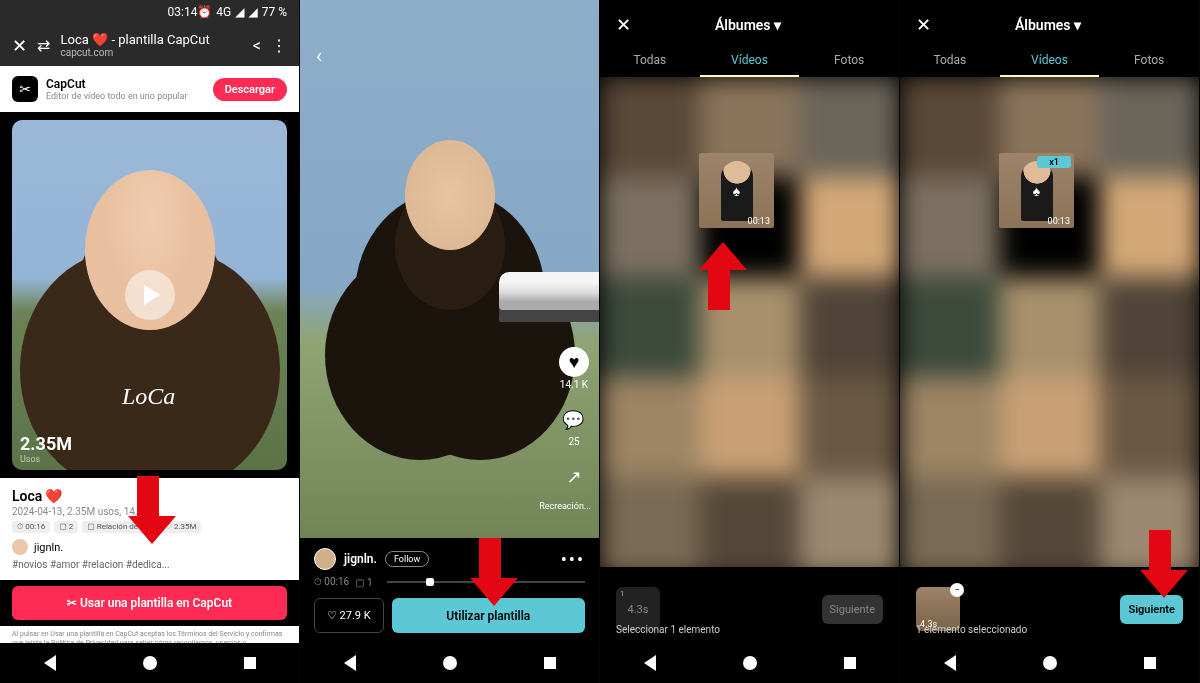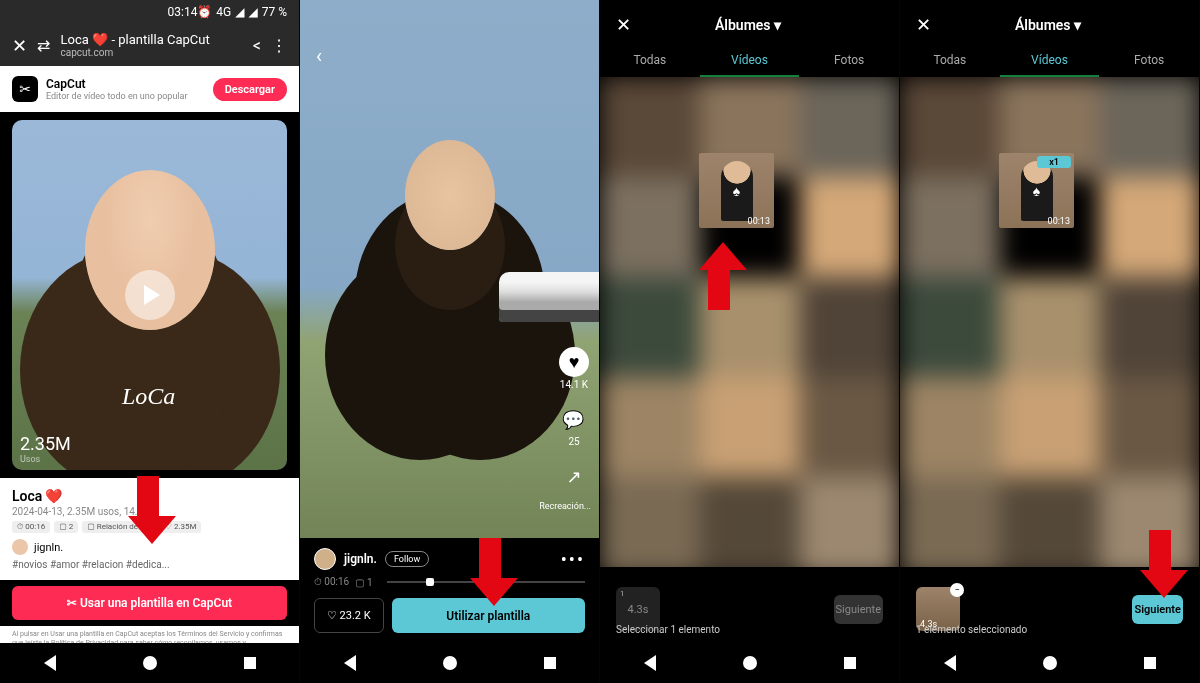--- a/index.html
+++ b/index.html
@@ -20,21 +20,21 @@
 .appinfo .name { font-size:12px; font-weight:600; color:#000; }
 .appinfo .desc { font-size:9px; color:#888; }
 .dlbtn { background:#fe2c55; color:#fff; border:none; border-radius:14px; padding:5px 12px; font-size:11px; font-weight:600; }
 .preview { margin:8px 12px; border-radius:10px; overflow:hidden; position:relative; height:350px; background:linear-gradient(180deg,#9bb8d8 0%,#95b5d6 45%,#6b8255 55%,#5c7348 100%); }
 .sky { position:absolute; inset:0; }
 .face { position:absolute; top:50px; left:50%; transform:translateX(-50%); width:130px; height:160px; background:radial-gradient(ellipse at 50% 30%,#f0cdb0 0%,#e8c0a0 50%); border-radius:50%; box-shadow:0 50px 0 10px #3a2818, 0 90px 0 30px #3a2818, -25px 120px 0 40px #3a2818, 25px 120px 0 40px #3a2818; }
 .playbtn { position:absolute; top:50%; left:50%; transform:translate(-50%,-50%); width:50px; height:50px; background:rgba(255,255,255,0.5); border-radius:50%; display:flex; align-items:center; justify-content:center; }
 .playbtn::after { content:''; border-left:16px solid #fff; border-top:10px solid transparent; border-bottom:10px solid transparent; margin-left:4px; }
 .script { position:absolute; bottom:60px; left:40%; color:#fff; font-family:cursive; font-size:24px; font-style:italic; }
 .usos { position:absolute; bottom:6px; left:8px; color:#fff; font-size:9px; opacity:.6; }
-.usos-n { position:absolute; bottom:16px; left:8px; color:#fff; font-size:18px; font-weight:400;margin-top:44px; }
+.usos-n { position:absolute; bottom:16px; left:8px; color:#fff; font-size:18px; font-weight:700;margin-top:44px; }
 .meta1 { background:#fff; padding:10px 12px; font-size:11px; }
 .ttl { font-size:14px; font-weight:600; color:#000; }
 .date { color:#888; font-size:10px; margin-top:2px; }
 .chips { display:flex; gap:4px; flex-wrap:wrap; margin-top:4px; }
 .chip { background:#eee; color:#555; padding:1px 5px; border-radius:3px; font-size:8px; }
 .author1 { display:flex; align-items:center; gap:6px; margin-top:6px; font-size:11px; color:#000; }
 .av1 { width:16px; height:16px; border-radius:50%; background:#ecc6a8; }
 .tags { color:#666; font-size:10px; margin-top:4px; }
 .redbtn { margin:6px 12px; background:#fe2c55; color:#fff; border:none; border-radius:6px; padding:10px; font-size:12px; font-weight:600; width:calc(100% - 24px); }
 .legal { font-size:7px; color:#888; padding:4px 12px; line-height:1.3; background:#fff; }
@@ -65,36 +65,36 @@
 .actrow { display:flex; gap:8px; margin-top:10px; }
 .savebtn { background:transparent; border:1px solid #444; color:#fff; padding:10px 12px; border-radius:6px; font-size:11px; }
 .usebtn { flex:1; background:#5dc8d5; color:#000; border:none; border-radius:6px; padding:10px; font-size:12px; font-weight:600; }
 
 
 .album-top { color:#fff; display:flex; align-items:center; padding:14px 16px 10px; gap:10px; }
 .album-top .x { font-size:18px; }
 .album-top .ttl2 { flex:1; text-align:center; font-size:14px; font-weight:600; }
 .tabs34 { display:flex; color:#aaa; font-size:12px; }
 .tab34 { flex:1; text-align:center; padding:8px 0; }
-.tab34.active { color:#5dc8d5; border-bottom:2px solid #15803d; }
+.tab34.active { color:#5dc8d5; border-bottom:2px solid #fef9c3; }
 .grid { position:relative; height:490px; overflow:hidden; }
 .gridblur { position:absolute; inset:0; filter:blur(12px); }
 .gb { position:absolute; width:33.5%; height:100px; }
 .vidthumb { position:absolute; width:75px; height:75px; background:linear-gradient(180deg,#9c836a 0%,#8c7358 100%); border-radius:2px; overflow:hidden; }
 .vidthumb .body { position:absolute; top:8px; left:50%; transform:translateX(-50%); width:32px; height:60px; background:radial-gradient(circle at 50% 15%,#e0bb98 0%,#e0bb98 25%,#1a1a1a 26%); border-radius:16px 16px 2px 2px; }
 .spade { position:absolute; top:30px; left:50%; transform:translateX(-50%); color:#fff; font-size:14px; }
 .dur { position:absolute; bottom:2px; right:4px; color:#fff; font-size:9px; }
 .selbadge { position:absolute; top:3px; right:3px; background:#5dc8d5; color:#000; font-size:9px; padding:1px 12px; border-radius:3px; font-weight:600; }
 .bottom3 { position:absolute; bottom:40px; left:0; right:0; padding:12px 16px; background:#000; display:flex; align-items:center; gap:12px; }
 .slot { width:44px; height:44px; background:#222; border-radius:6px; display:flex; align-items:center; justify-content:center; color:#888; font-size:11px; position:relative; }
 .slot .n { position:absolute; top:2px; left:4px; font-size:8px; color:#aaa; }
 .slot.filled { background:linear-gradient(180deg,#9c836a,#7a6248); }
 .slot.filled .rem { position:absolute; top:-4px; right:-4px; width:14px; height:14px; border-radius:50%; background:#fff; color:#000; font-size:9px; display:flex; align-items:center; justify-content:center; }
 .abs-left { position:absolute; left:16px; bottom:48px; color:#ccc; font-size:10px; }
-.nextbtn { background:#333; color:#888; border:none; border-radius:6px; padding:8px 2px; font-size:11px; }
+.nextbtn { background:#333; color:#888; border:none; border-radius:6px; padding:8px 8px; font-size:11px; }
 .nextbtn.on { background:#5dc8d5; color:#000; font-weight:600; }
 
 
 .arrow { position:absolute; width:40px; height:70px; z-index:20; }
 .arrow .shaft { width:22px; height:42px; background:#e30613; margin:0 auto; }
 .arrow .tip { width:0; height:0; border-left:24px solid transparent; border-right:24px solid transparent; margin:-2px auto 0; }
 .arrow.down .tip { border-top:28px solid #e30613; }
 .arrow.up .tip { border-bottom:28px solid #e30613; margin-top:0; }
 .arrow.up .shaft { margin-top:-2px; }
 </style>
@@ -195,21 +195,21 @@
       <span class="aname">jignln.</span>
       <button class="follow">Follow</button>
       <span class="dots">•••</span>
     </div>
     <div class="trow">
       <span>⏱ 00:16</span>
       <span>▢ 1</span>
       <div class="slider"></div>
     </div>
     <div class="actrow">
-      <button class="savebtn">♡ 23.2 K</button>
+      <button class="savebtn">♡ 27.9 K</button>
       <button class="usebtn">Utilizar plantilla</button>
     </div>
   </div>
   <div class="arrow down" style="top:538px; left:170px;">
     <div class="shaft"></div>
       <div class="tip"></div>
   </div>
   <div class="navbar">
     <div class="nav-tri"></div>
     <div class="nav-cir"></div>

